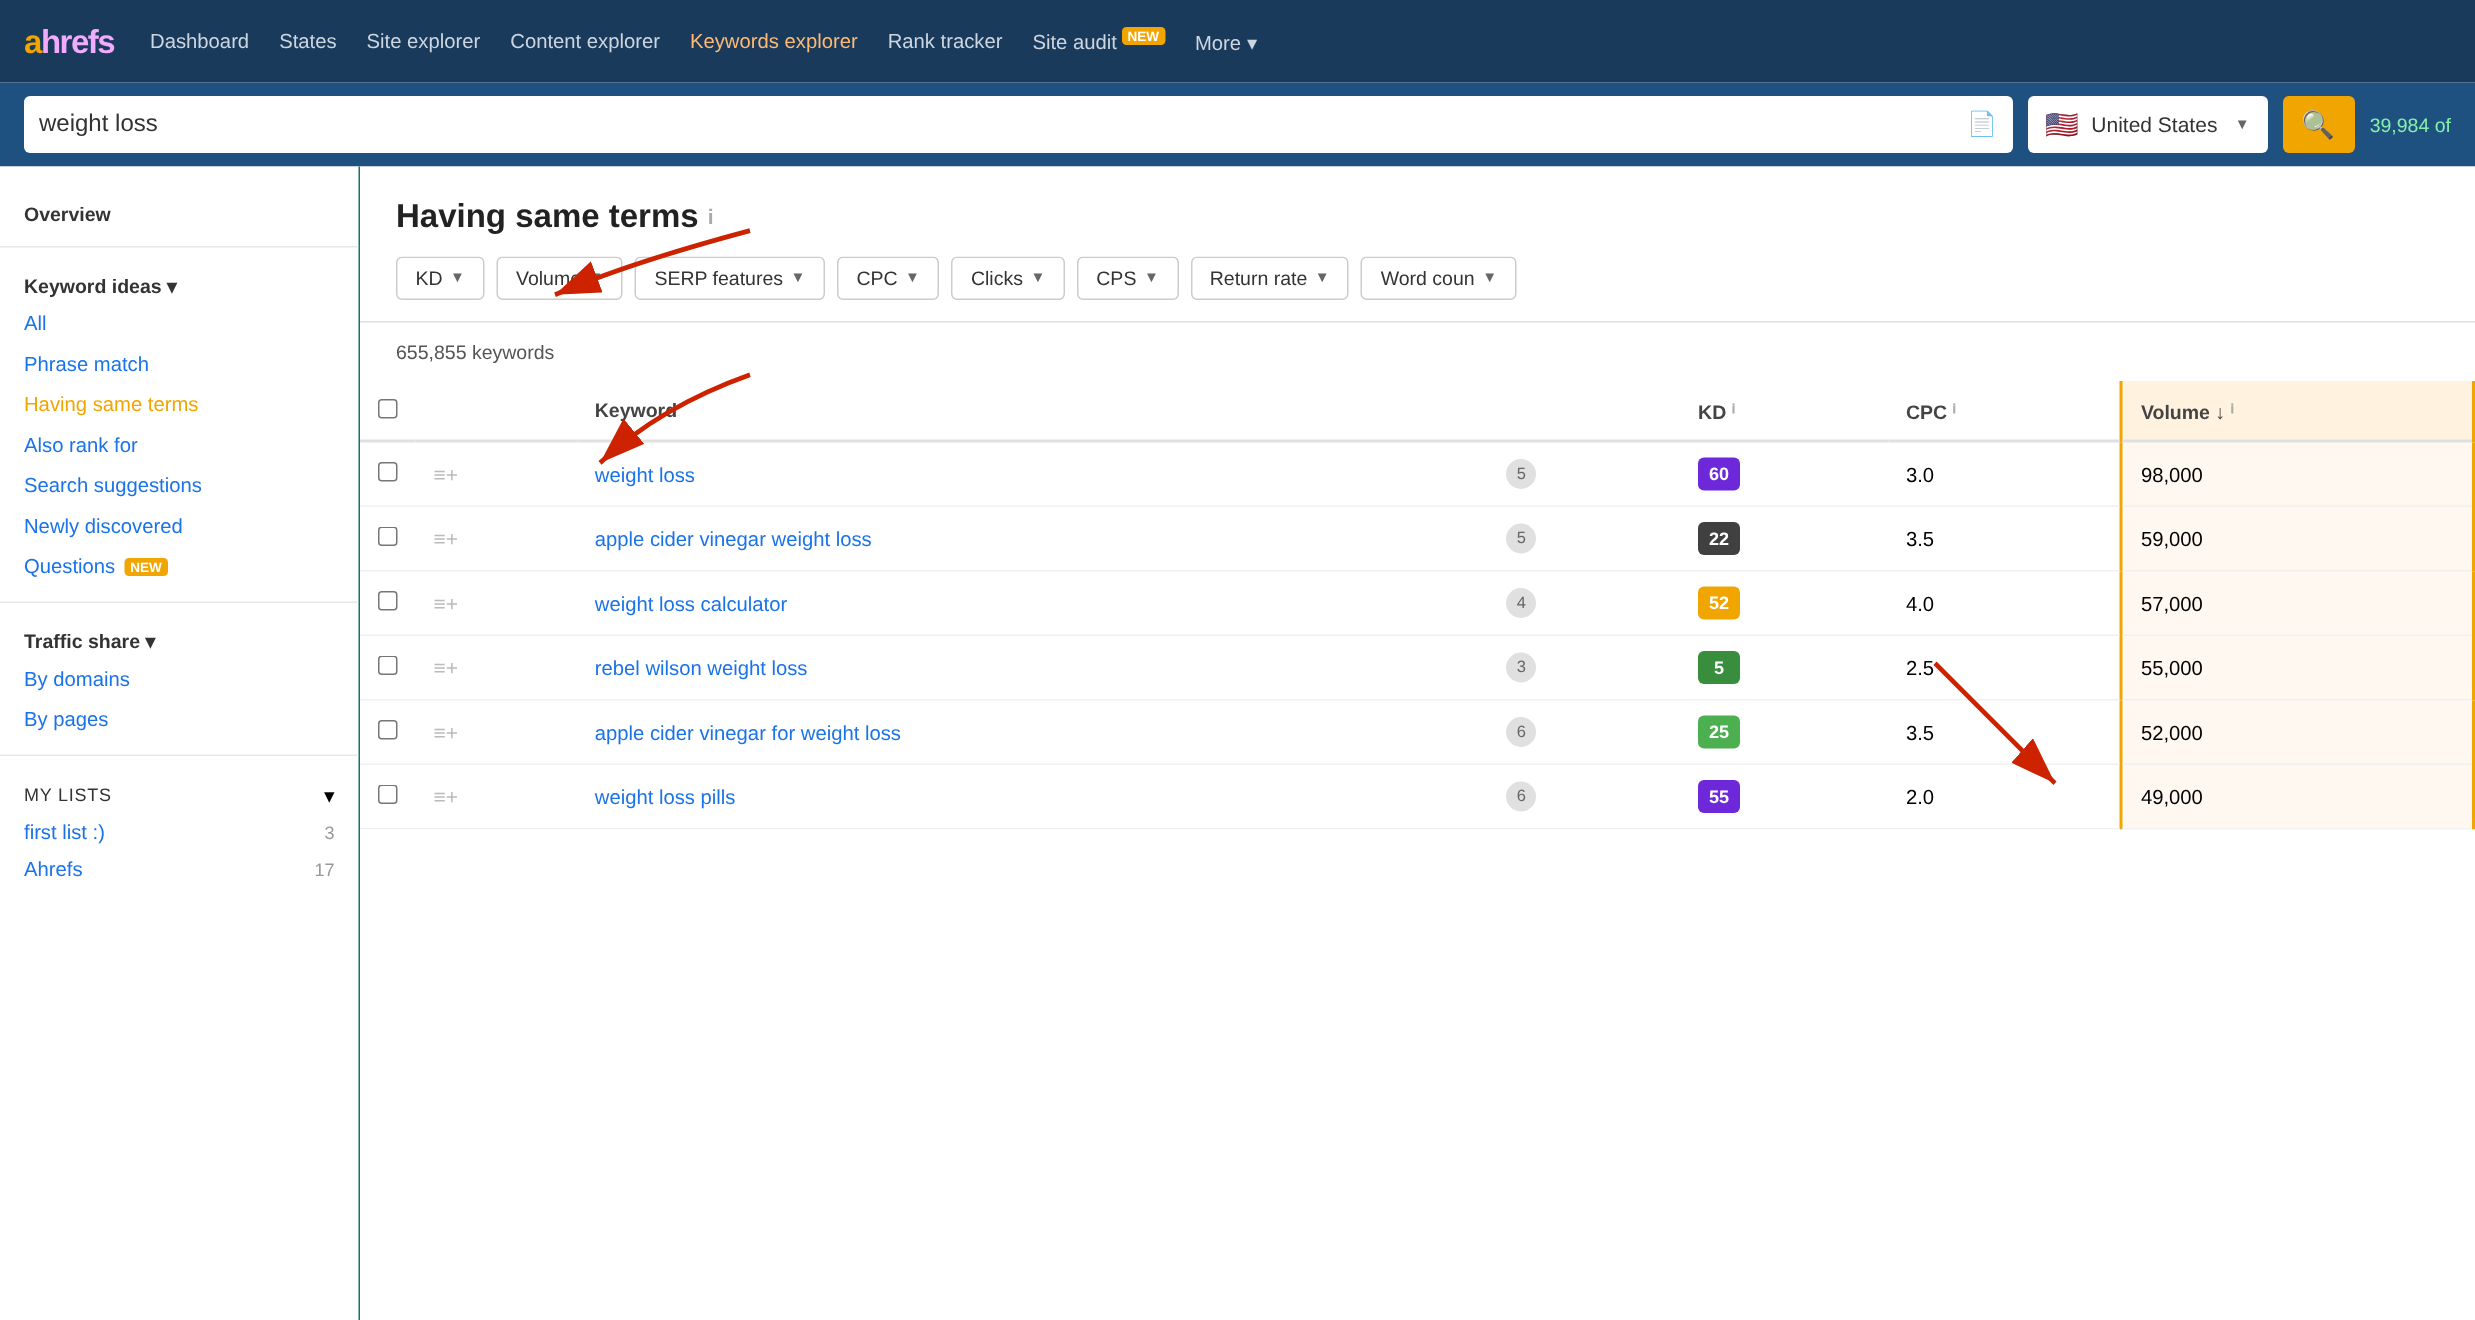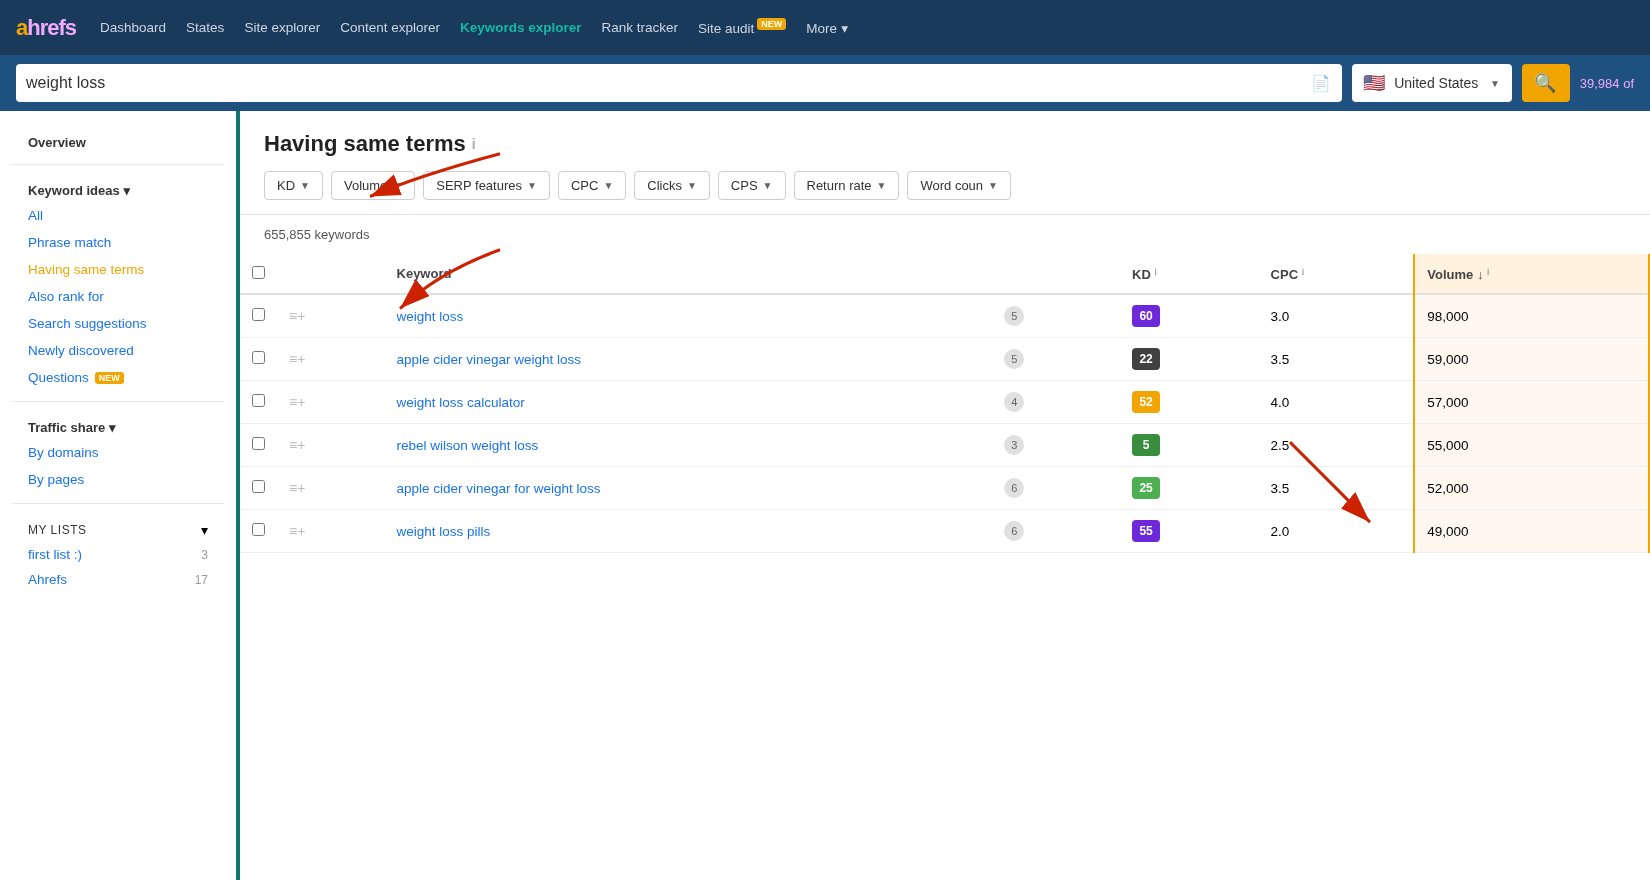--- a/index.html
+++ b/index.html
@@ -28,22 +28,22 @@
       align-items: center;
     }
     .nav-link {
       color: #ccd6e0;
       text-decoration: none;
       font-size: 13.5px;
       white-space: nowrap;
       cursor: pointer;
     }
     .nav-link.active {
-      color: #14b8a6;
-      font-weight: 700;
+      color: #fdba74;
+      font-weight: 400;
     }
     .nav-link .new-badge {
       background: #f0a500;
       color: white;
       font-size: 9px;
       font-weight: 700;
       padding: 1px 4px;
       border-radius: 3px;
       margin-left: 3px;
       vertical-align: super;
@@ -108,37 +108,37 @@
       height: 38px;
       width: 48px;
       display: flex;
       align-items: center;
       justify-content: center;
       cursor: pointer;
       font-size: 18px;
       color: white;
     }
     .results-count {
-      color: #f0abfc;
+      color: #86efac;
       font-size: 13px;
       white-space: nowrap;
     }
 
     
     .main-layout {
       display: flex;
       height: calc(880px - 111px);
     }
 
     
     .sidebar {
       width: 240px;
       background: white;
-      border-right: 4px solid #0f766e;
-      padding: 16px 12px;
+      border-right: 1px solid #0f766e;
+      padding: 16px 0;
       overflow-y: auto;
       flex-shrink: 0;
     }
     .sidebar-section-title {
       font-size: 13px;
       font-weight: 700;
       color: #333;
       padding: 8px 16px 4px;
       cursor: pointer;
     }

